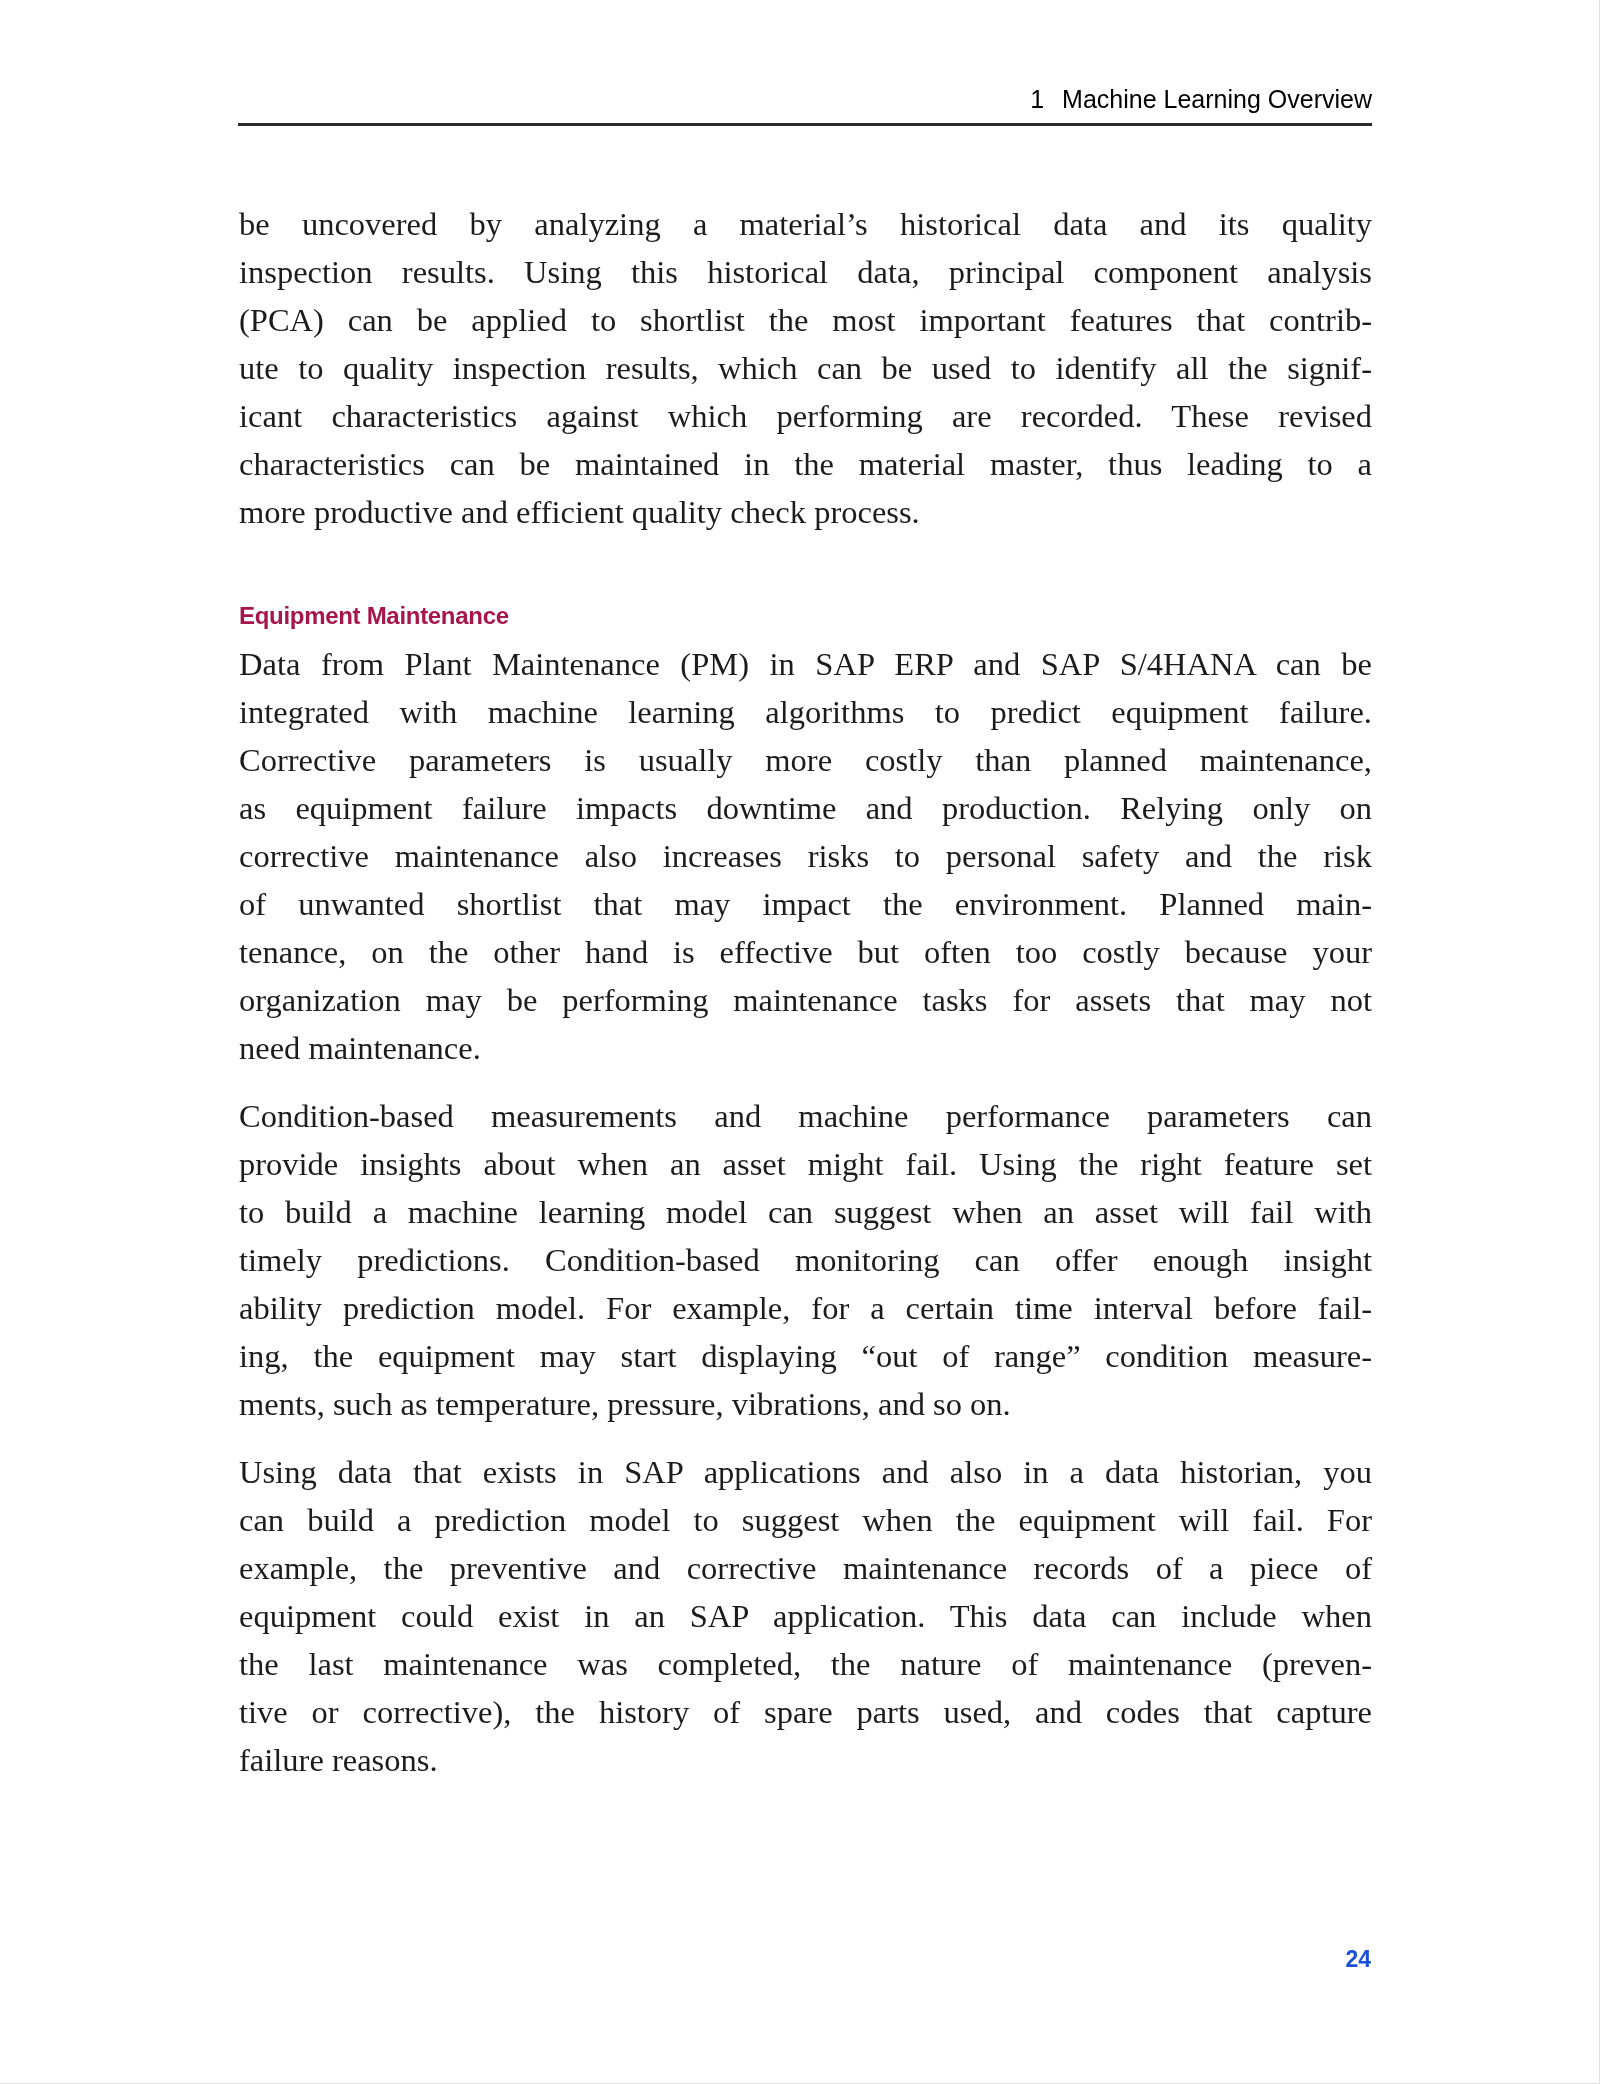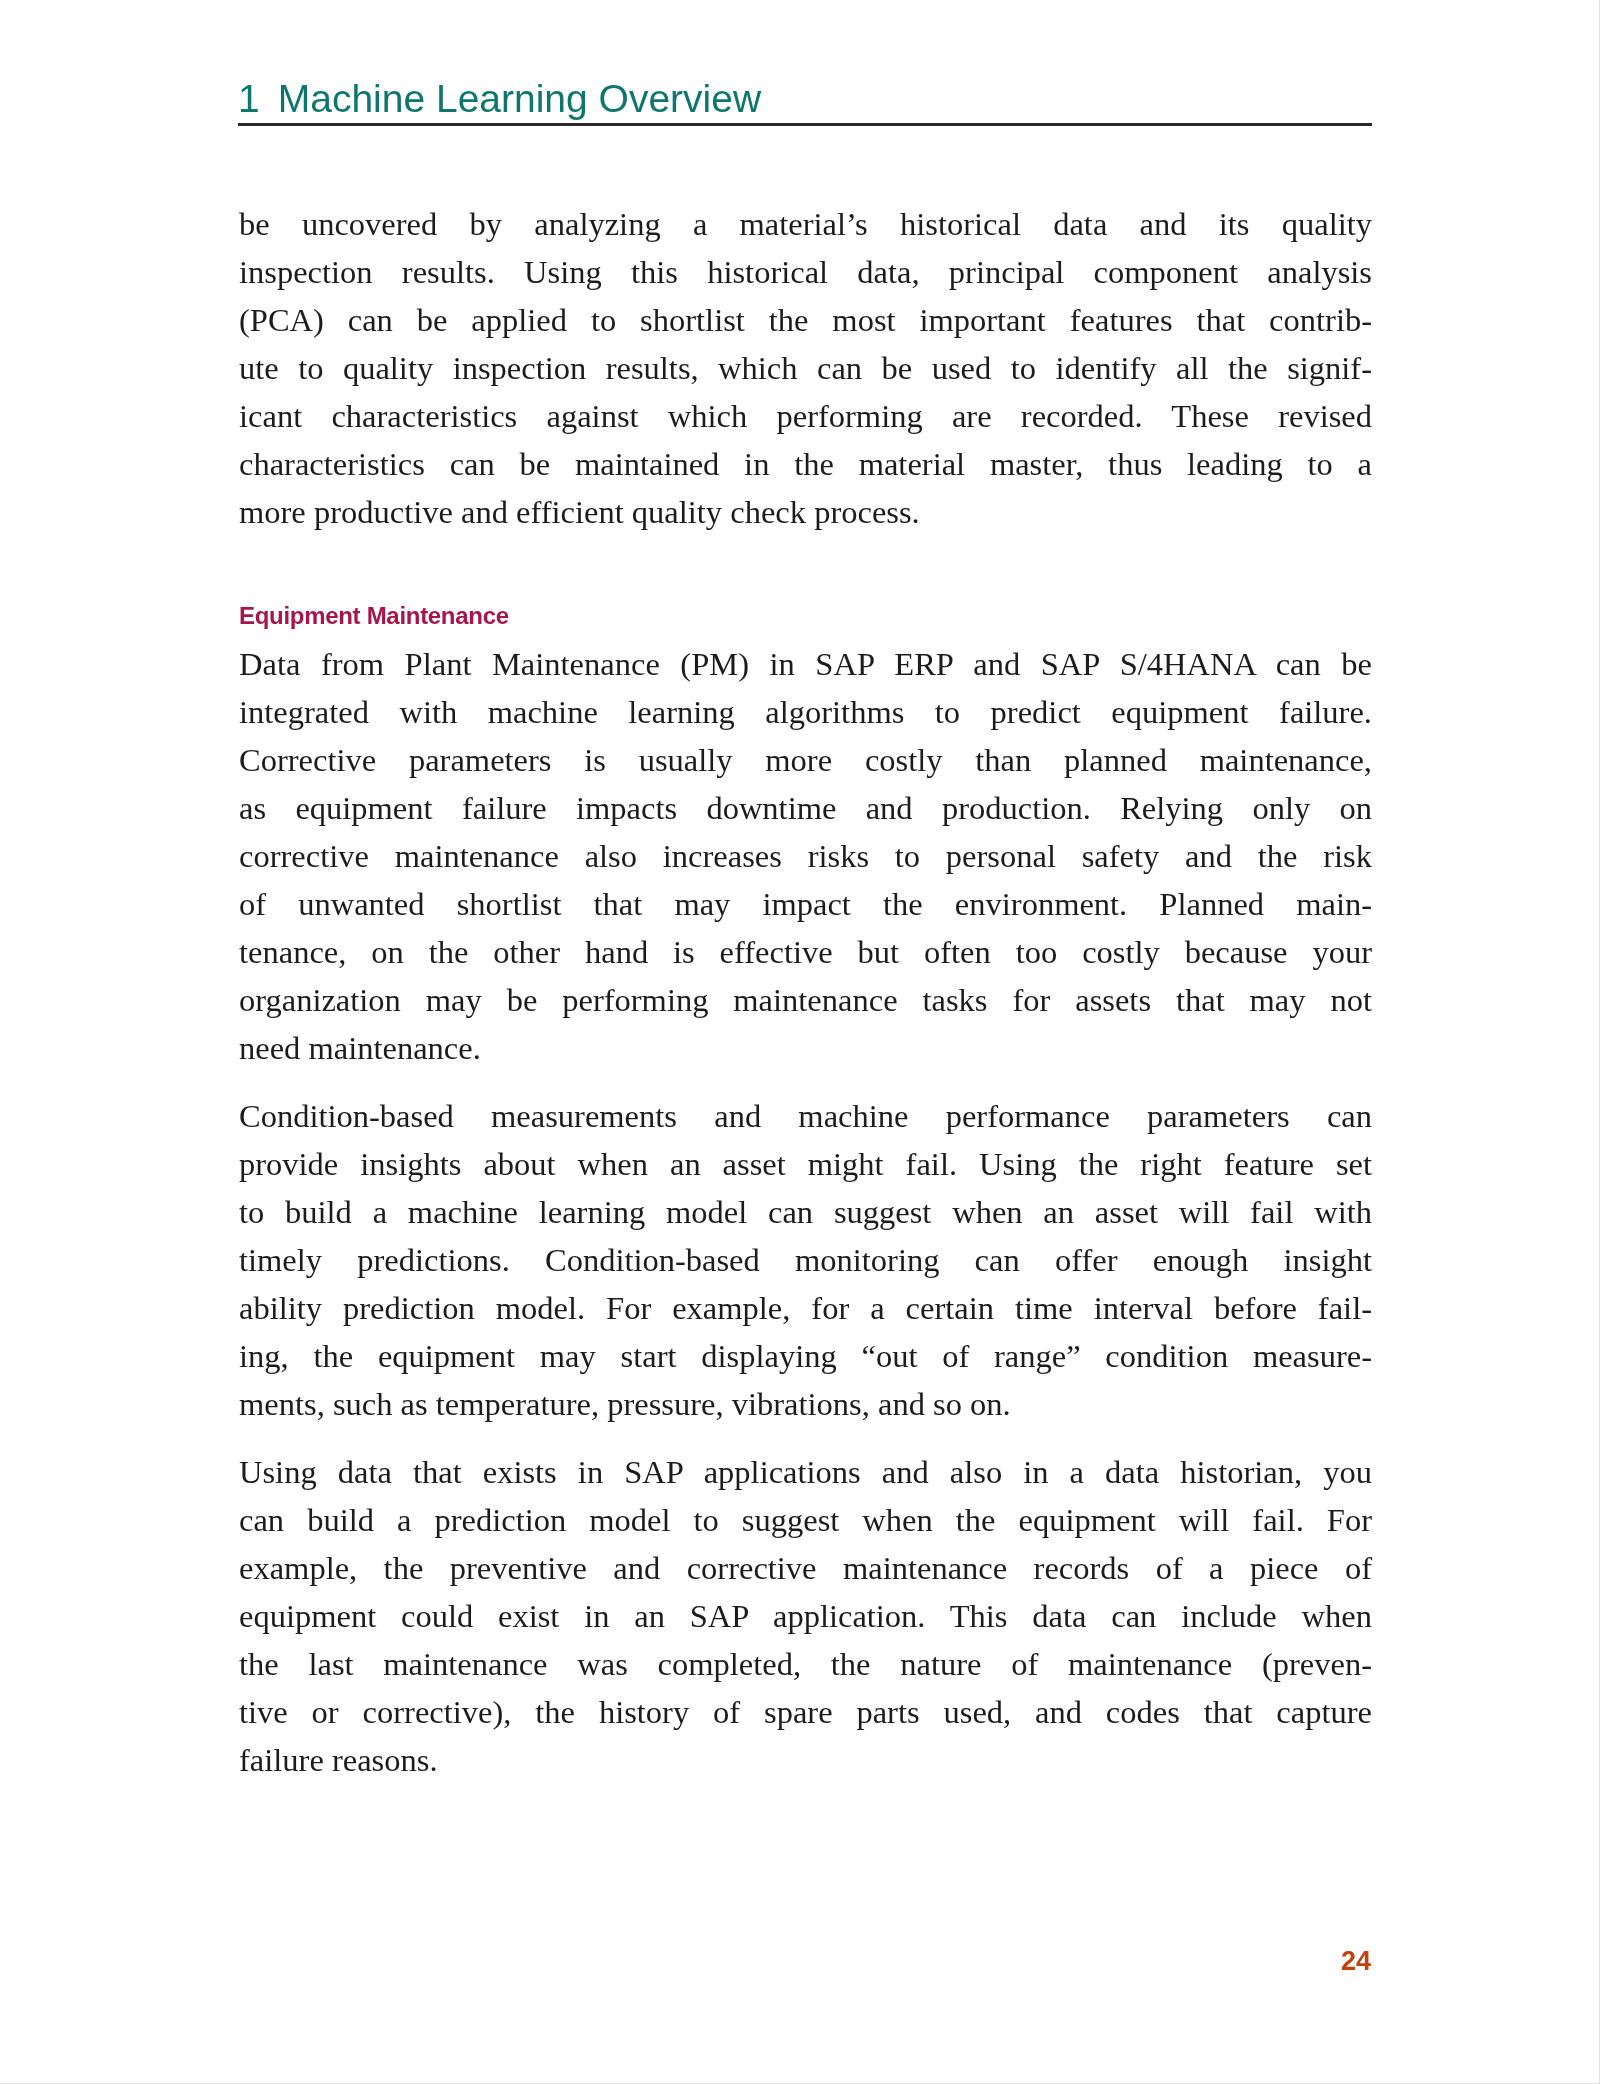--- a/index.html
+++ b/index.html
@@ -25,23 +25,24 @@
       box-sizing: border-box;
     }
     .running-header {
       position: absolute;
       left: 238px;
       top: 76px;
       width: 1134px;
       height: 50px;
       border-bottom: 3px solid #2b2b2b;
       box-sizing: border-box;
+      text-align: right;
       font-family: "Liberation Sans", sans-serif;
-      font-size: 39px;
-      color: #0f766e;
+      font-size: 25px;
+      color: #000000;
       line-height: 46px;
     }
     .running-header .chapter-num {
       margin-right: 18px;
     }
     .content {
       position: absolute;
       left: 239px;
       top: 200px;
       width: 1133px;
@@ -79,22 +80,22 @@
     }
     .line.last {
       text-align-last: left;
     }
     .page-number {
       position: absolute;
       right: 228px;
       top: 1946px;
       font-family: "Liberation Sans", sans-serif;
       font-weight: bold;
-      font-size: 27px;
-      color: #c2410c;
+      font-size: 23px;
+      color: #1d4ed8;
     }
   </style>
 </head>
 <body>
 
 <div class="page">
 
   <div class="running-header">
     <span class="chapter-num">1</span><span>Machine Learning Overview</span>
   </div>

